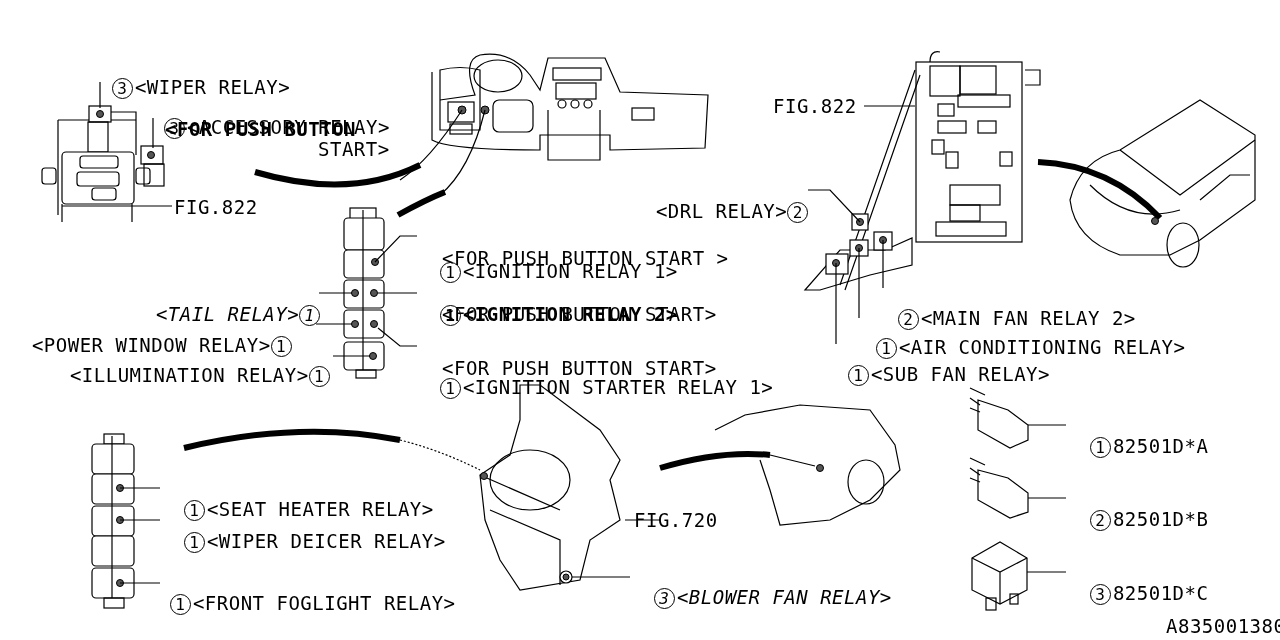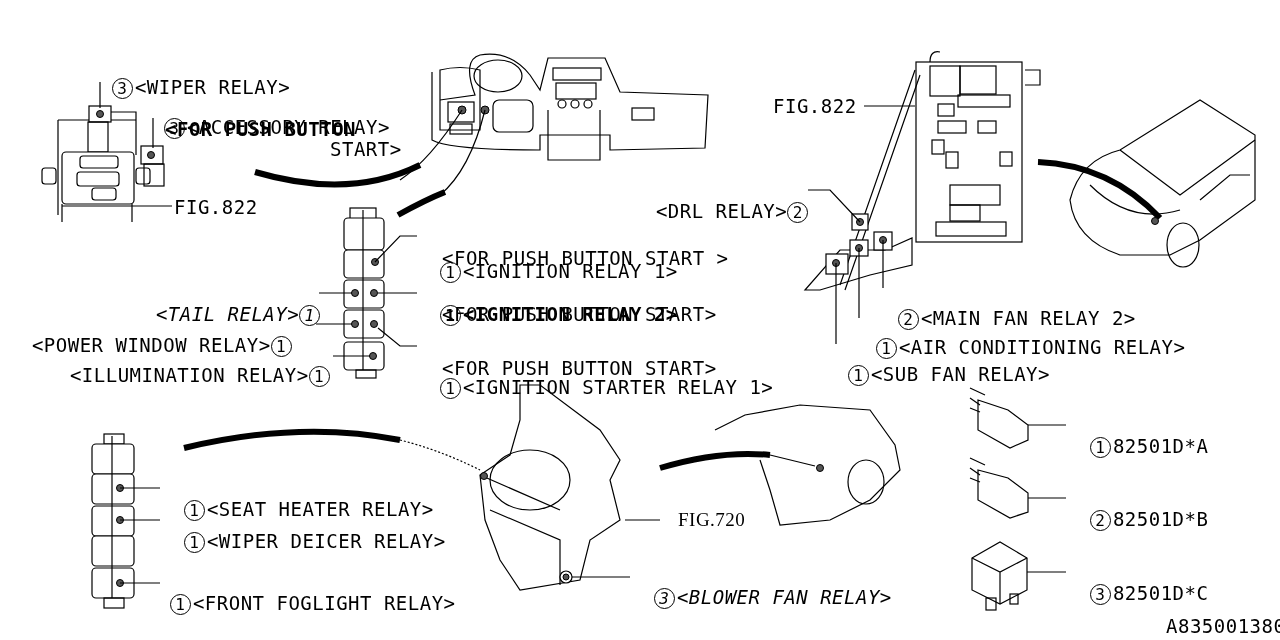--- a/index.html
+++ b/index.html
@@ -178,21 +178,21 @@
 </svg>
 
 <div class="lbl callout" style="left:88px;top:57px;">
   <span class="num">3</span><span>&lt;WIPER RELAY&gt;</span>
 </div>
 
 <div class="lbl callout" style="left:140px;top:97px;">
   <span class="num">3</span><span>&lt;ACCESSORY RELAY&gt;</span>
 </div>
 <div class="lbl" style="left:165px;top:119px;font-weight:bold;">&lt;FOR PUSH BUTTON</div>
-<div class="lbl" style="left:318px;top:139px;margin-left:12px;">START&gt;</div>
+<div class="lbl" style="left:318px;top:139px;">START&gt;</div>
 
 <div class="lbl callout" style="left:174px;top:197px;">FIG.822</div>
 <div class="lbl callout" style="left:773px;top:96px;">FIG.822</div>
 
 <div class="lbl callout" style="left:416px;top:241px;">
   <span class="num">1</span><span>&lt;IGNITION RELAY 1&gt;</span>
 </div>
 <div class="lbl" style="left:442px;top:248px;">&lt;FOR PUSH BUTTON START &gt;</div>
 
 <div class="lbl callout" style="left:132px;top:284px;font-style:italic;">
@@ -234,21 +234,21 @@
 <div class="lbl callout" style="left:160px;top:479px;">
   <span class="num">1</span><span>&lt;SEAT HEATER RELAY&gt;</span>
 </div>
 <div class="lbl callout" style="left:160px;top:511px;">
   <span class="num">1</span><span>&lt;WIPER DEICER RELAY&gt;</span>
 </div>
 <div class="lbl callout" style="left:146px;top:573px;">
   <span class="num">1</span><span>&lt;FRONT FOGLIGHT RELAY&gt;</span>
 </div>
 
-<div class="lbl callout" style="left:678px;top:510px;font-family:Liberation Serif, serif;">FIG.720</div>
+<div class="lbl callout" style="left:634px;top:510px;">FIG.720</div>
 
 <div class="lbl callout" style="left:630px;top:567px;font-style:italic;">
   <span class="num">3</span><span>&lt;BLOWER FAN RELAY&gt;</span>
 </div>
 
 <div class="lbl callout" style="left:1066px;top:416px;">
   <span class="num">1</span><span>82501D*A</span>
 </div>
 <div class="lbl callout" style="left:1066px;top:489px;">
   <span class="num">2</span><span>82501D*B</span>

